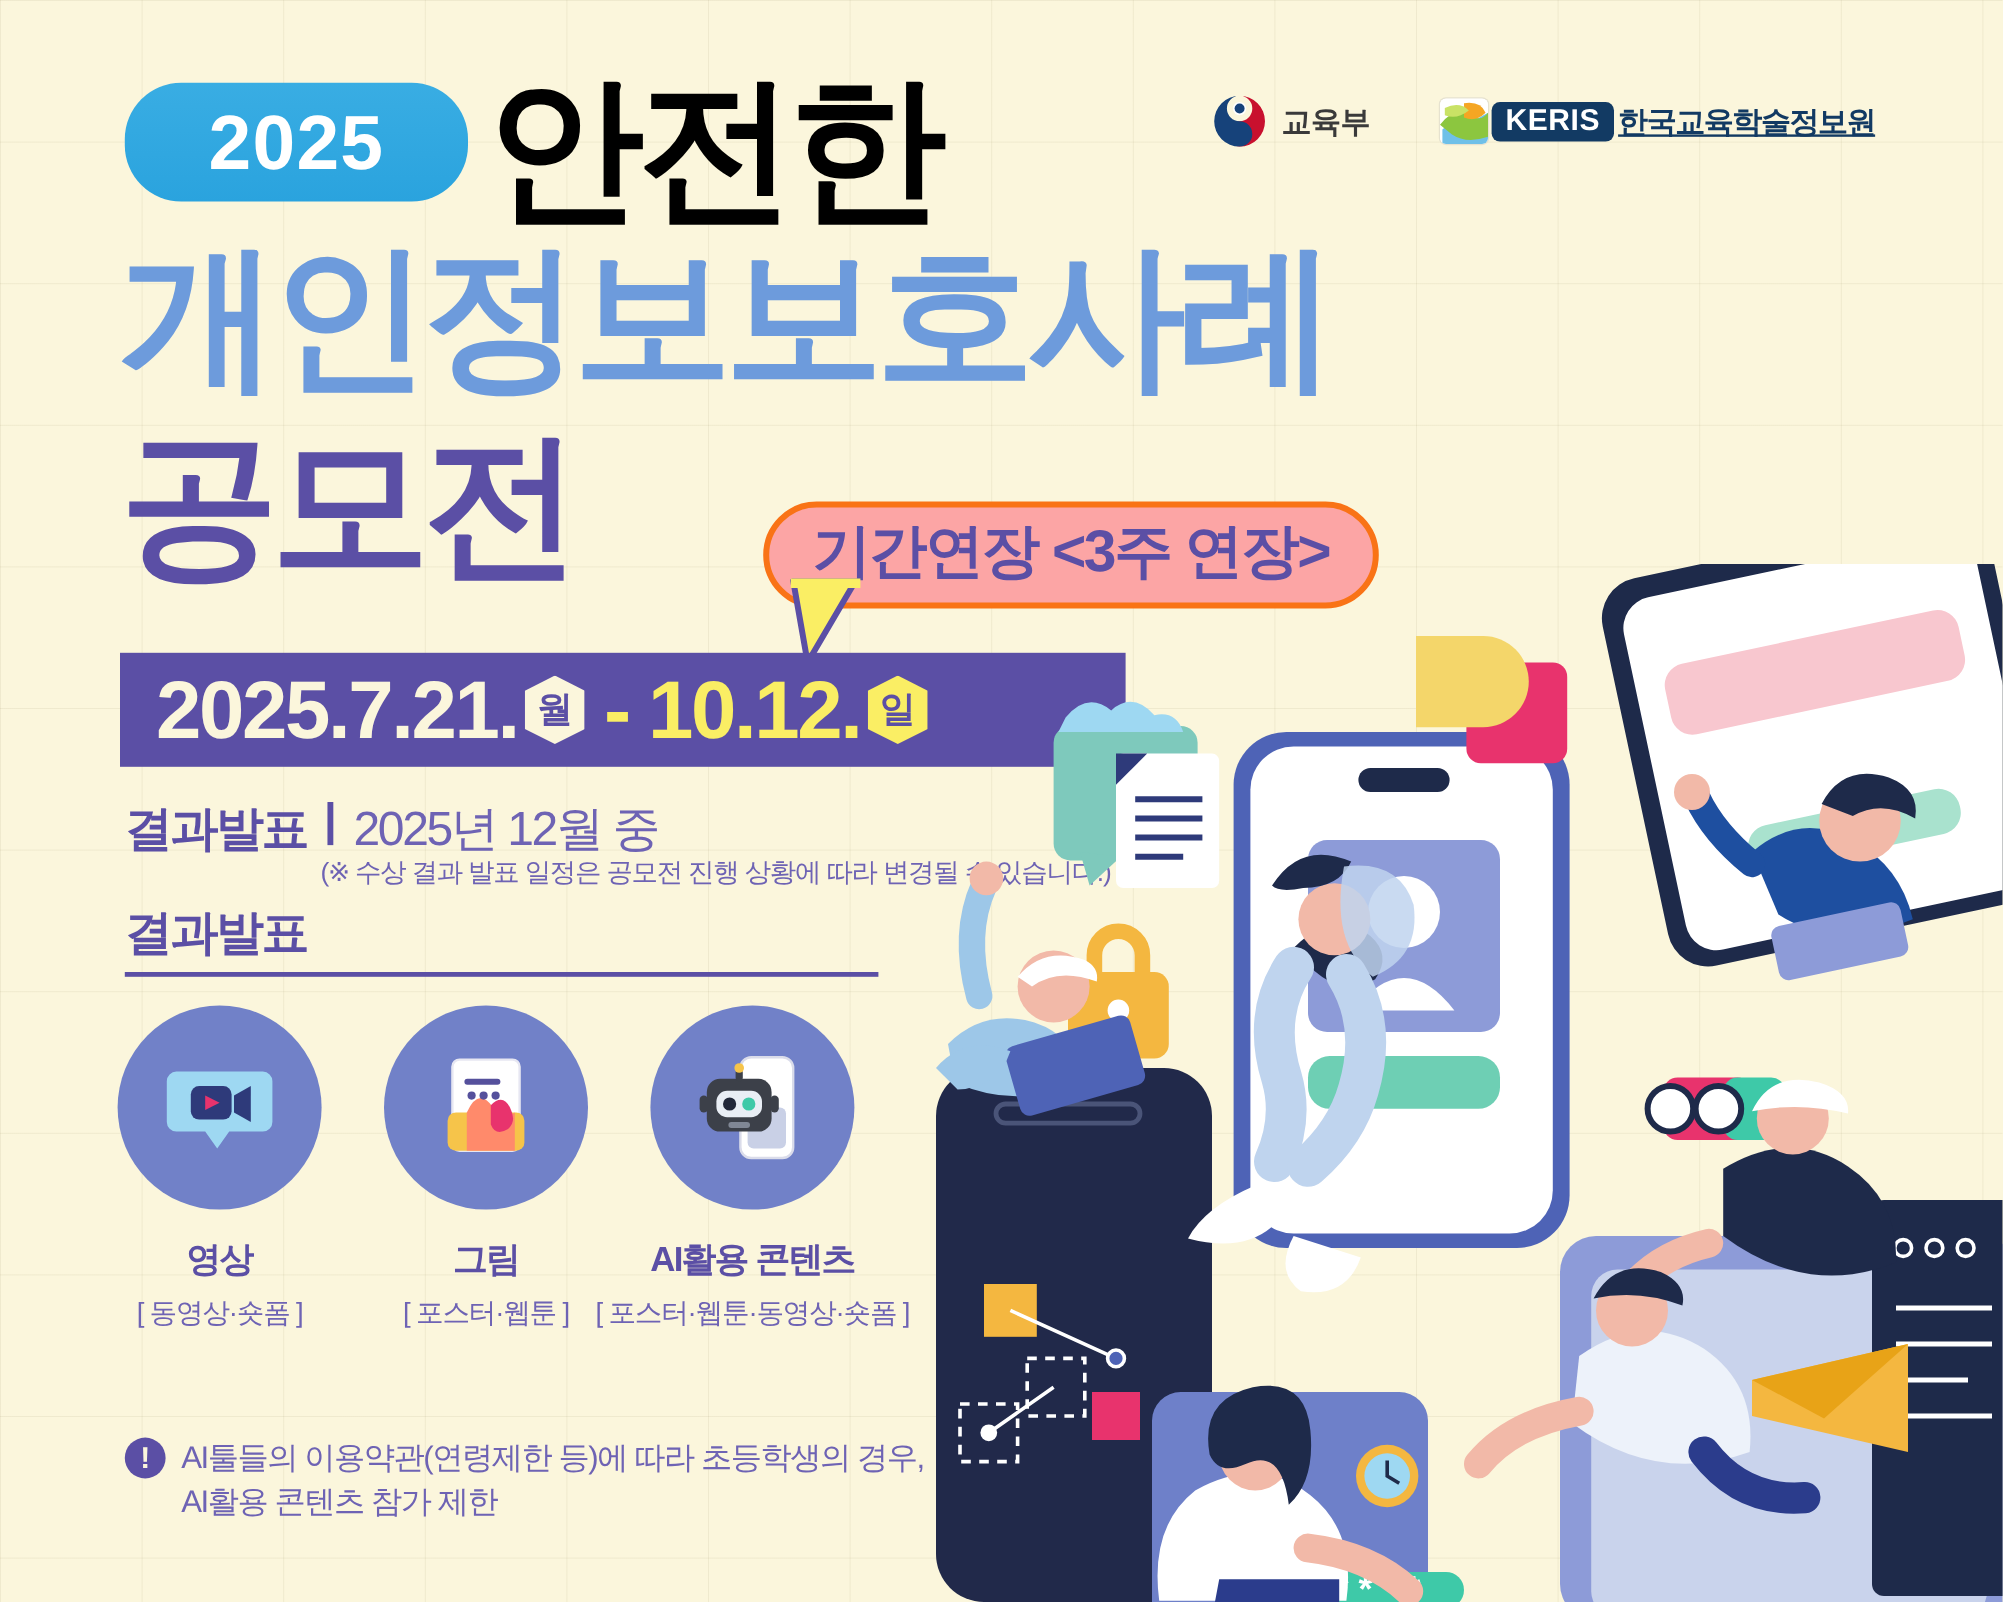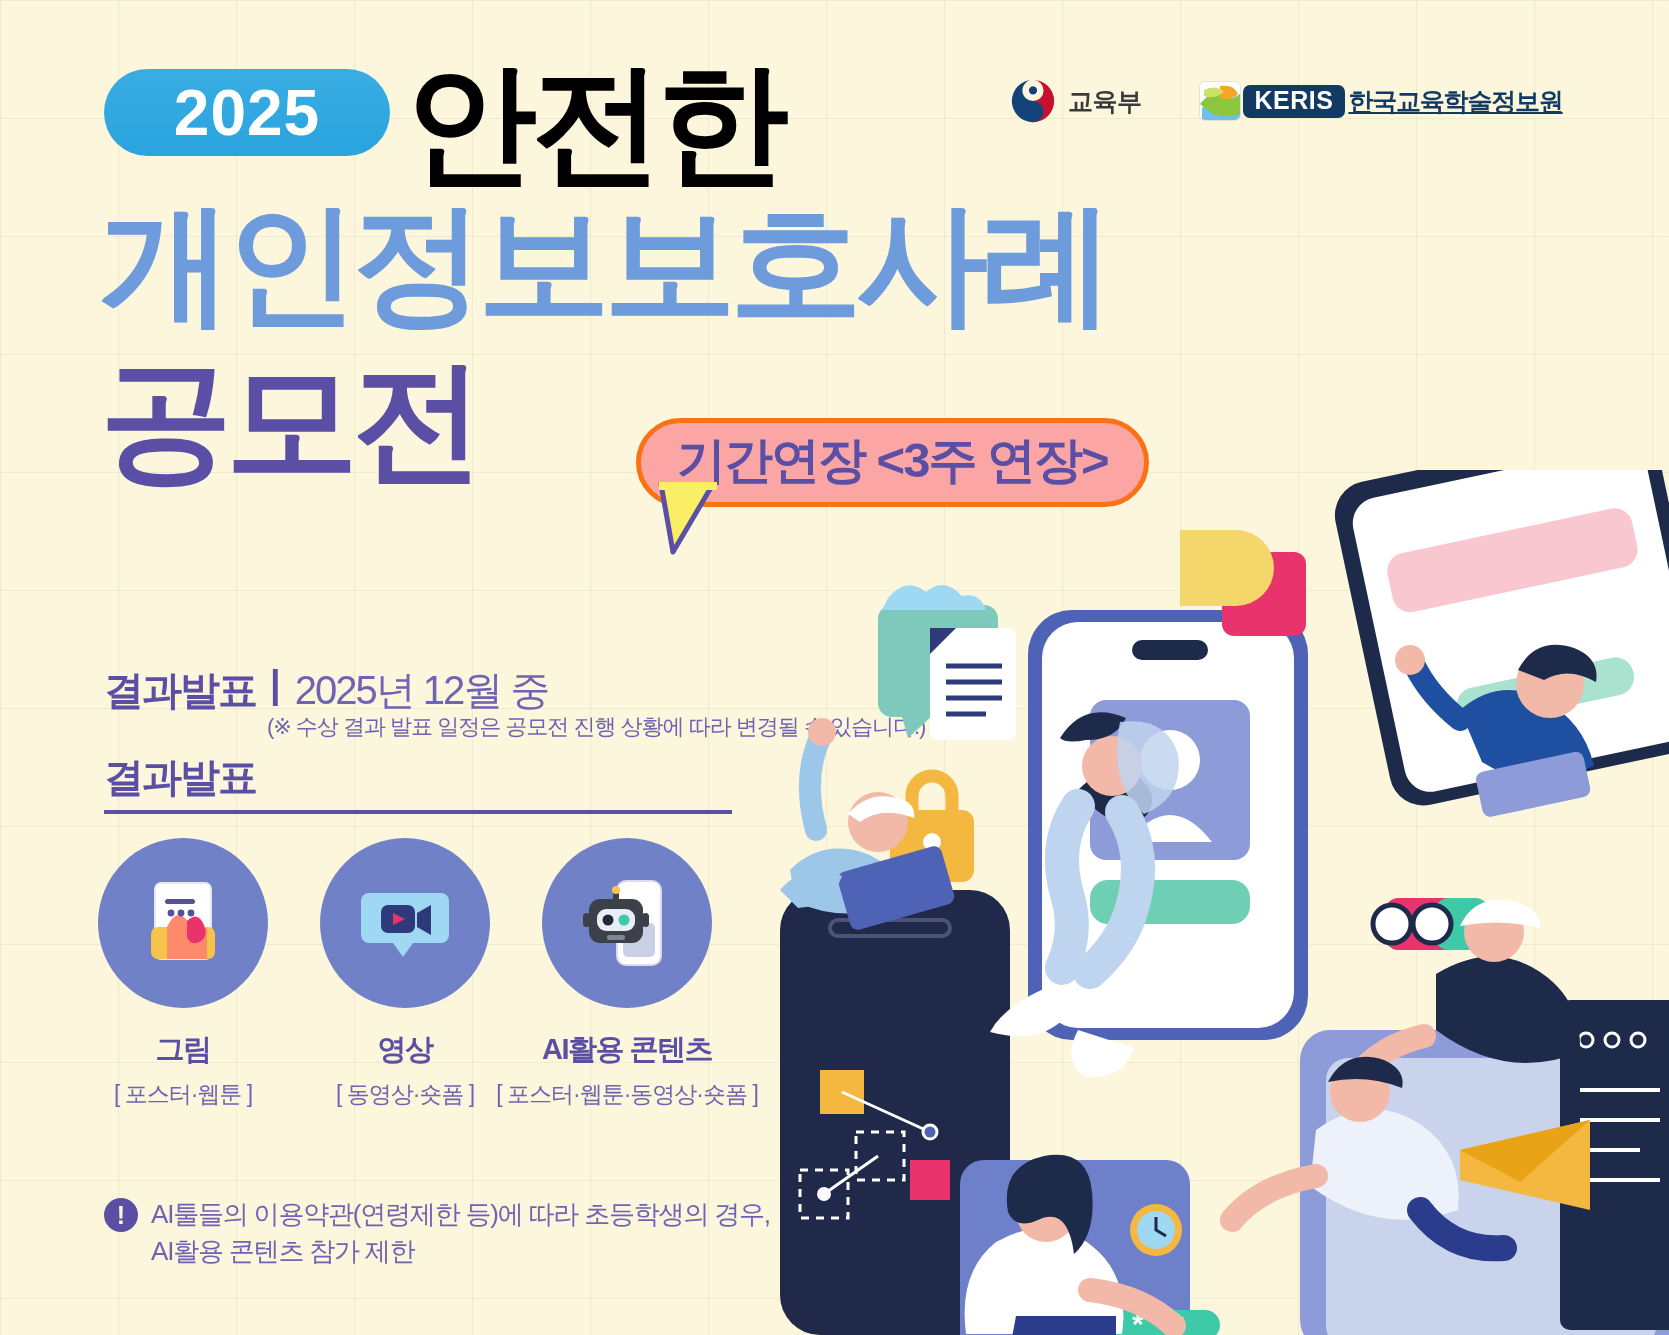--- a/index.html
+++ b/index.html
@@ -30,21 +30,21 @@
   .taegeuk{width:46px;height:46px;position:relative;}
   .keris{display:flex;align-items:center;gap:3px;}
   .keris-mark{width:40px;height:38px;border-radius:5px;overflow:hidden;position:relative;background:#fff;box-shadow:0 0 0 1px #e6e2cf;}
   .keris-badge{background:#123A63;color:#fff;font-weight:bold;font-size:25px;letter-spacing:.5px;
     padding:3px 12px 5px;border-radius:7px;line-height:1;}
   .keris-name{color:#123A63;font-weight:bold;font-size:25px;letter-spacing:-1.2px;text-decoration:underline;}
   .moe-name{color:#3a3a3a;font-weight:bold;font-size:25px;letter-spacing:-0.5px;}
 
   
   .year-pill{
-    position:absolute;left:104px;top:69px;width:286px;height:87px;border-radius:47px;
+    position:absolute;left:104px;top:69px;width:286px;height:99px;border-radius:47px;
     background:linear-gradient(180deg,#39ADE3,#2AA3DE);
     display:flex;align-items:center;justify-content:center;
   }
   .year-pill span{color:#fff;font-size:64px;font-weight:bold;letter-spacing:1px;line-height:1;}
 
   .t1{
     position:absolute;left:405px;top:58px;
     font-size:132px;font-weight:bold;color:#000000;letter-spacing:-6px;line-height:1;
     white-space:nowrap;
   }
@@ -154,62 +154,69 @@
   <div class="t3">공모전</div>
 
   <div class="bubble">
     <span>기간연장 &lt;3주 연장&gt;</span>
   </div>
   <svg class="bubble-tail-svg" style="position:absolute;left:655px;top:482px;" width="70" height="80" viewBox="0 0 70 80">
     <path d="M6 2 L58 2 L18 70 Z" fill="#FAEE64" stroke="#5B4FA5" stroke-width="5" stroke-linejoin="round"></path>
     <rect x="4" y="-6" width="58" height="14" fill="#FAEE64"></rect>
   </svg>
 
+  <div class="datebar">
+    <span class="date-a">2025.7.21.</span>
+    <span class="hexbadge hex-white">월</span>
+    <span class="dash">-</span>
+    <span class="date-b">10.12.</span>
+    <span class="hexbadge hex-yellow">일</span>
+  </div>
 
   <div class="result-row">
     <span class="result-label">결과발표</span>
     <span class="result-sep">|</span>
     <span class="result-value">2025년 12월 중</span>
   </div>
   <div class="result-note">(※ 수상 결과 발표 일정은 공모전 진행 상황에 따라 변경될 수 있습니다.)</div>
 
   <div class="field-title">결과발표</div>
   <div class="field-rule"></div>
 
   <div class="cards">
+
+    <div class="card">
+      <div class="circle">
+        <svg width="112" height="112" viewBox="0 0 112 112">
+          <path d="M20 26 h72 a8 8 0 0 1 8 8 v34 a8 8 0 0 1 -8 8 h-28 l-10 14 l-10 -14 h-24 a8 8 0 0 1 -8 -8 v-34 a8 8 0 0 1 8 -8 z" fill="#9ED8F2"></path>
+          <rect x="32" y="38" width="34" height="28" rx="7" fill="#2E3A7A"></rect>
+          <path d="M68 46 l14 -8 v30 l-14 -8 z" fill="#2E3A7A"></path>
+          <path d="M44 46 l12 6 l-12 6 z" fill="#E8336D"></path>
+        </svg>
+      </div>
+      <div class="card-label">영상</div>
+      <div class="card-sub">[ 동영상·숏폼 ]</div>
+    </div>
 
     <div class="card">
       <div class="circle">
         <svg width="108" height="108" viewBox="0 0 108 108">
           <rect x="26" y="14" width="56" height="76" rx="6" fill="#FFFFFF"></rect>
           <rect x="26" y="14" width="56" height="76" rx="6" fill="none" stroke="#E7E7F2" stroke-width="2"></rect>
           <rect x="22" y="58" width="64" height="32" rx="7" fill="#F6C44A"></rect>
           <path d="M38 58 q10 -22 22 -4 q8 12 18 4 v32 h-40 z" fill="#FF8A6B"></path>
           <path d="M58 52 q10 -10 16 2 q6 12 -2 18 q-10 6 -14 -4 z" fill="#E8336D"></path>
           <rect x="36" y="30" width="30" height="5" rx="2.5" fill="#55509C"></rect>
           <circle cx="42" cy="44" r="3.4" fill="#55509C"></circle>
           <circle cx="52" cy="44" r="3.4" fill="#55509C"></circle>
           <circle cx="62" cy="44" r="3.4" fill="#55509C"></circle>
         </svg>
       </div>
       <div class="card-label">그림</div>
       <div class="card-sub">[ 포스터·웹툰 ]</div>
-    </div>
-
-    <div class="card">
-      <div class="circle">
-        <svg width="112" height="112" viewBox="0 0 112 112">
-          <path d="M20 26 h72 a8 8 0 0 1 8 8 v34 a8 8 0 0 1 -8 8 h-28 l-10 14 l-10 -14 h-24 a8 8 0 0 1 -8 -8 v-34 a8 8 0 0 1 8 -8 z" fill="#9ED8F2"></path>
-          <rect x="32" y="38" width="34" height="28" rx="7" fill="#2E3A7A"></rect>
-          <path d="M68 46 l14 -8 v30 l-14 -8 z" fill="#2E3A7A"></path>
-          <path d="M44 46 l12 6 l-12 6 z" fill="#E8336D"></path>
-        </svg>
-      </div>
-      <div class="card-label">영상</div>
-      <div class="card-sub">[ 동영상·숏폼 ]</div>
     </div>
 
     <div class="card">
       <div class="circle">
         <svg width="116" height="116" viewBox="0 0 116 116">
           <rect x="48" y="16" width="44" height="84" rx="9" fill="#FFFFFF"></rect>
           <rect x="48" y="16" width="44" height="84" rx="9" fill="none" stroke="#DADCEA" stroke-width="2"></rect>
           <rect x="54" y="58" width="32" height="34" rx="5" fill="#C9D0E6"></rect>
           <rect x="20" y="34" width="54" height="44" rx="11" fill="#3C4049"></rect>
           <rect x="28" y="44" width="38" height="22" rx="9" fill="#E9EEF5"></rect>

